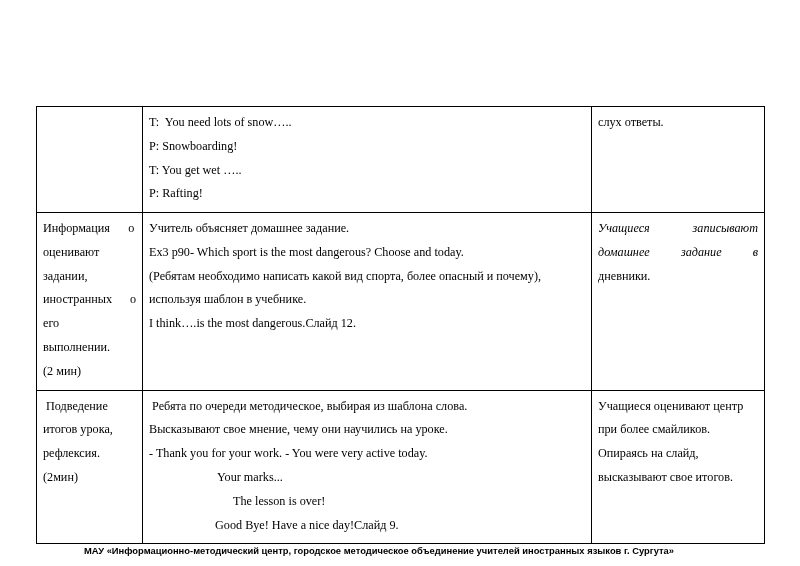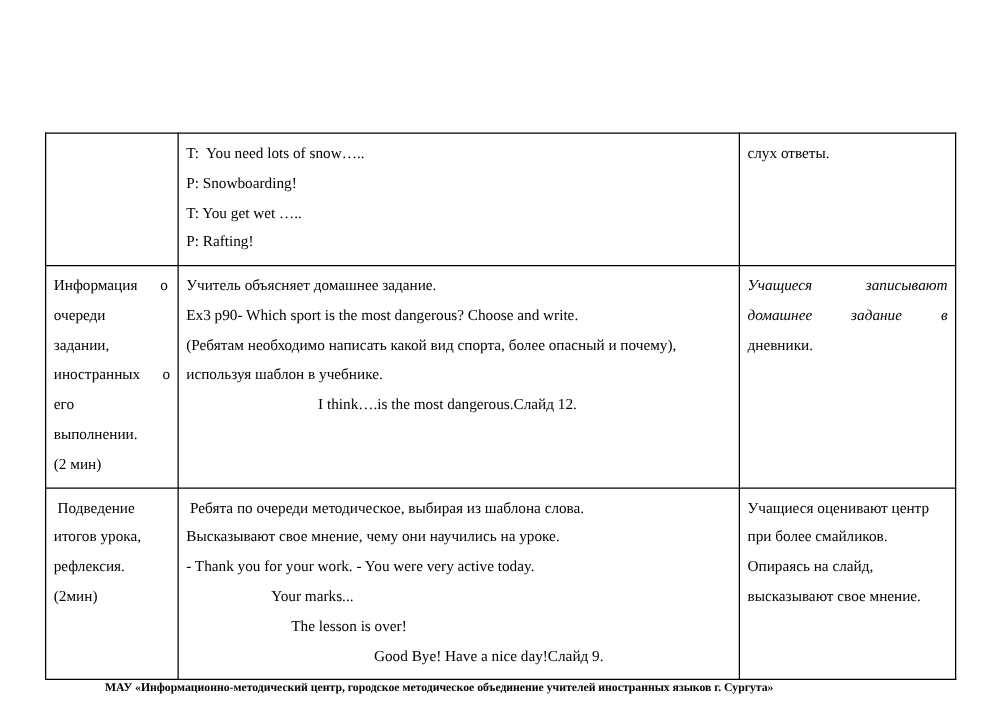--- a/index.html
+++ b/index.html
@@ -54,38 +54,38 @@
   }
   .line {
     display: block;
     white-space: pre-wrap;
   }
   .line.indent-1 { padding-left: 68px; }
   .line.indent-2 { padding-left: 84px; }
 
   .slide-line {
     display: flex;
-    justify-content: center;
+    justify-content: flex-start;
     align-items: baseline;
   }
   .slide-line .slide-text {
     white-space: pre-wrap;
   }
   .slide-line .slide-tag {
     white-space: nowrap;
     padding-right: 18px;
   }
   .slide-line.pad-left-1 { padding-left: 66px; }
 
   .footer {
     position: absolute;
     left: 60px;
     top: 505px;
     width: 700px;
-    font-family: Liberation Serif, serif;
+    font-family: Liberation Sans, sans-serif;
     font-size: 9.4px;
     font-weight: bold;
     line-height: 1.3;
     color: #000000;
     padding-left: 24px;
   }
 </style>
 </head>
 <body>
 
@@ -108,29 +108,29 @@
           <span class="line">P: Rafting!</span>
         </td>
         <td class="cell-right">
           <span class="line">слух ответы.</span>
         </td>
       </tr>
 
       <tr>
         <td class="cell-left">
           <span class="line">Информация      о</span>
-          <span class="line">очереди</span>
+          <span class="line">оценивают</span>
           <span class="line">задании,</span>
           <span class="line">иностранных о его</span>
           <span class="line">выполнении.</span>
           <span class="line">(2 мин)</span>
         </td>
         <td class="cell-left">
           <span class="line">Учитель объясняет домашнее задание.</span>
-          <span class="line">Ex3 p90- Which sport is the most dangerous? Choose and write.</span>
+          <span class="line">Ex3 p90- Which sport is the most dangerous? Choose and today.</span>
           <span class="line">(Ребятам необходимо написать какой вид спорта, более опасный и почему),</span>
           <span class="line">используя шаблон в учебнике.</span>
           <span class="slide-line">
             <span class="slide-text">I think….is the most dangerous.</span>
             <span class="slide-tag">Слайд 12.</span>
           </span>
         </td>
         <td class="cell-right">
           <span class="line justified">Учащиеся     записывают</span>
           <span class="line justified">домашнее     задание     в</span>
@@ -153,21 +153,21 @@
           <span class="line indent-2">The lesson is over!</span>
           <span class="slide-line pad-left-1">
             <span class="slide-text">Good Bye! Have a nice day!</span>
             <span class="slide-tag">Слайд 9.</span>
           </span>
         </td>
         <td class="cell-right">
           <span class="line">Учащиеся оценивают центр</span>
           <span class="line">при более смайликов.</span>
           <span class="line">Опираясь на слайд,</span>
-          <span class="line">высказывают свое мнение.</span>
+          <span class="line">высказывают свое итогов.</span>
         </td>
       </tr>
 
     </tbody>
   </table>
 
   <div class="footer">МАУ «Информационно-методический центр, городское методическое объединение учителей иностранных языков г. Сургута»</div>
 
 </div>
 

